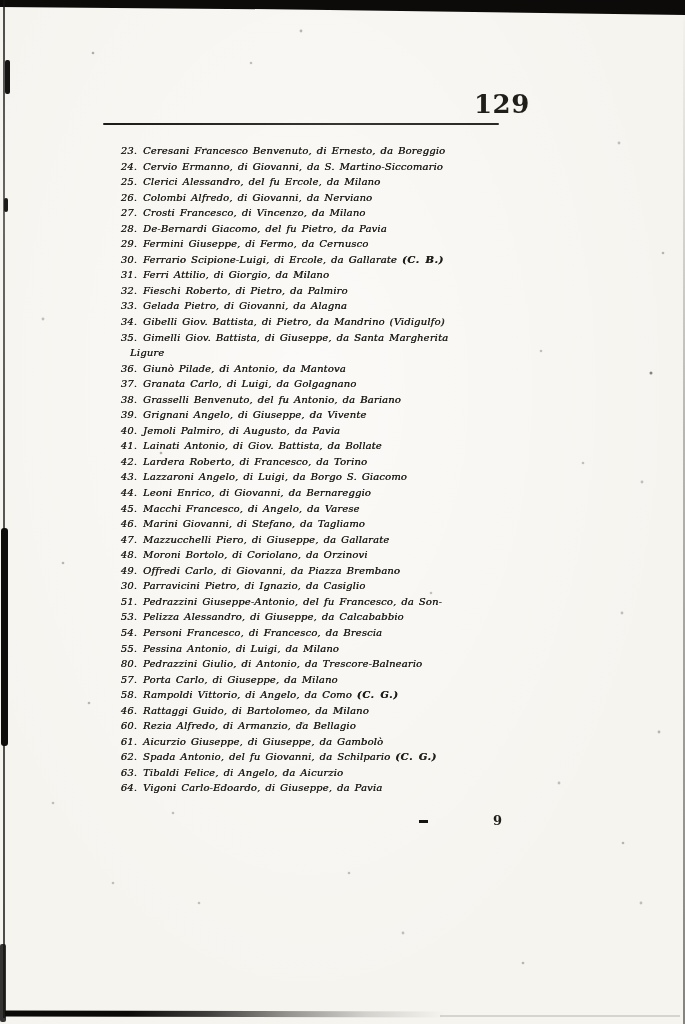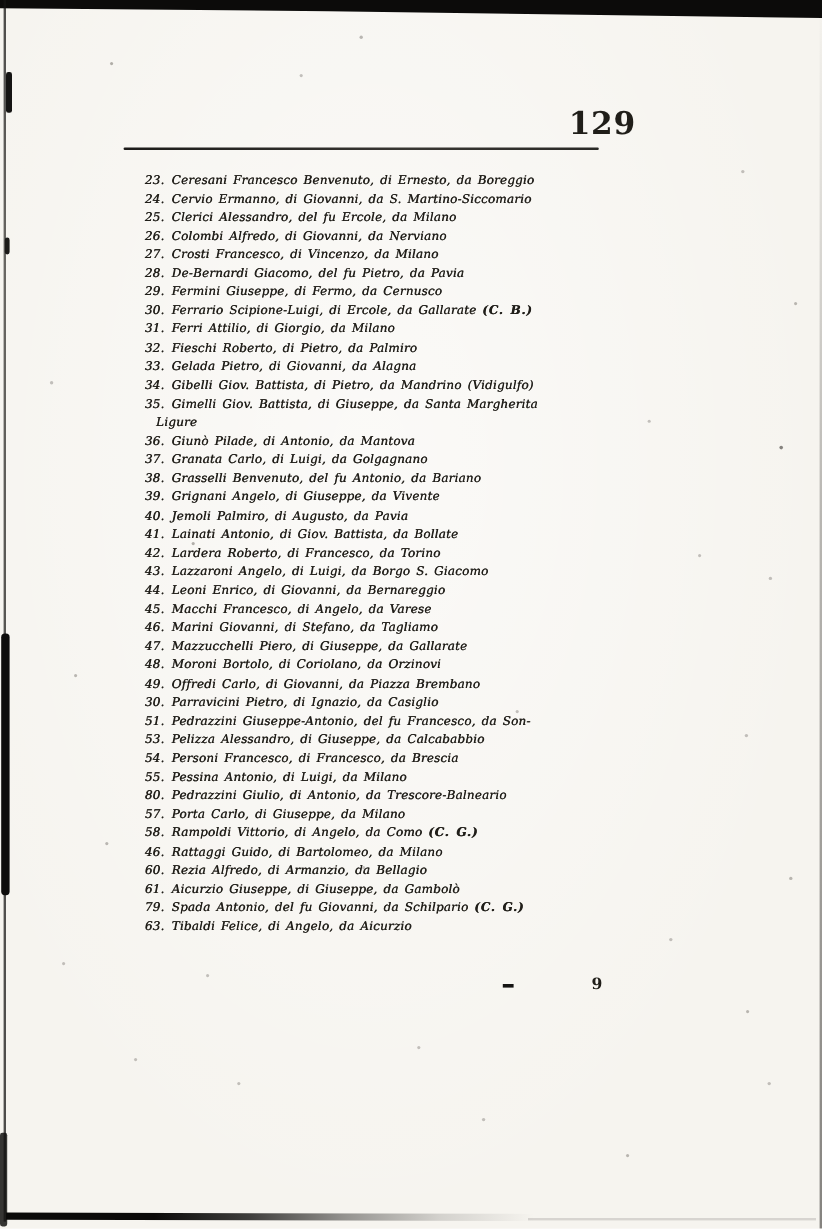--- a/index.html
+++ b/index.html
@@ -110,18 +110,19 @@
       <li class="row"><span class="num">51.</span><span class="txt">Pedrazzini Giuseppe-Antonio, del fu Francesco, da Son-</span></li>
       <li class="row"><span class="num">53.</span><span class="txt">Pelizza Alessandro, di Giuseppe, da Calcababbio</span></li>
       <li class="row"><span class="num">54.</span><span class="txt">Personi Francesco, di Francesco, da Brescia</span></li>
       <li class="row"><span class="num">55.</span><span class="txt">Pessina Antonio, di Luigi, da Milano</span></li>
       <li class="row"><span class="num">80.</span><span class="txt">Pedrazzini Giulio, di Antonio, da Trescore-Balneario</span></li>
       <li class="row"><span class="num">57.</span><span class="txt">Porta Carlo, di Giuseppe, da Milano</span></li>
       <li class="row"><span class="num">58.</span><span class="txt">Rampoldi Vittorio, di Angelo, da Como <b class="note">(C. G.)</b></span></li>
       <li class="row"><span class="num">46.</span><span class="txt">Rattaggi Guido, di Bartolomeo, da Milano</span></li>
       <li class="row"><span class="num">60.</span><span class="txt">Rezia Alfredo, di Armanzio, da Bellagio</span></li>
       <li class="row"><span class="num">61.</span><span class="txt">Aicurzio Giuseppe, di Giuseppe, da Gambolò</span></li>
-      <li class="row"><span class="num">79.</span><span class="txt">Spada Antonio, del fu Giovanni, da Schilpario <b class="note">(C. G.)</b></span></li>
+      <li class="row"><span class="num">62.</span><span class="txt">Spada Antonio, del fu Giovanni, da Schilpario <b class="note">(C. G.)</b></span></li>
       <li class="row"><span class="num">63.</span><span class="txt">Tibaldi Felice, di Angelo, da Aicurzio</span></li>
+      <li class="row"><span class="num">64.</span><span class="txt">Vigoni Carlo-Edoardo, di Giuseppe, da Pavia</span></li>
     </ol>
 
   <div class="signature-mark">9</div>
 </div>
 
 </body></html>

